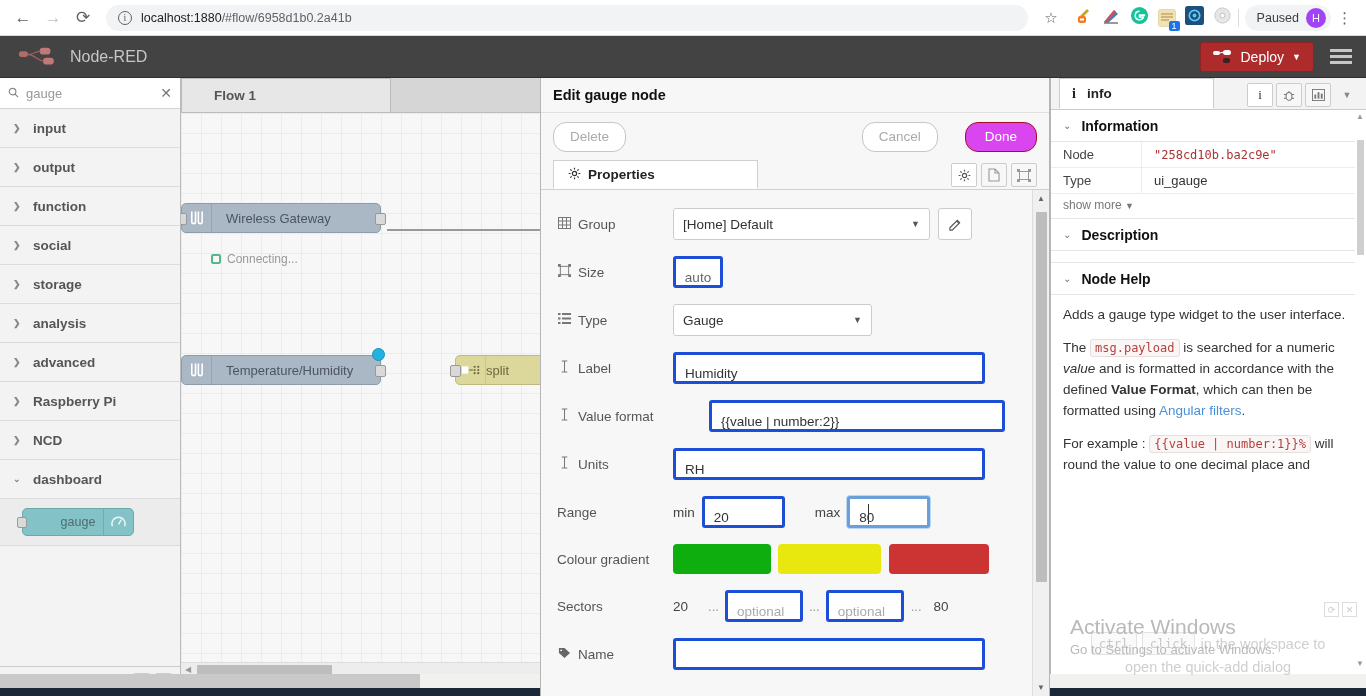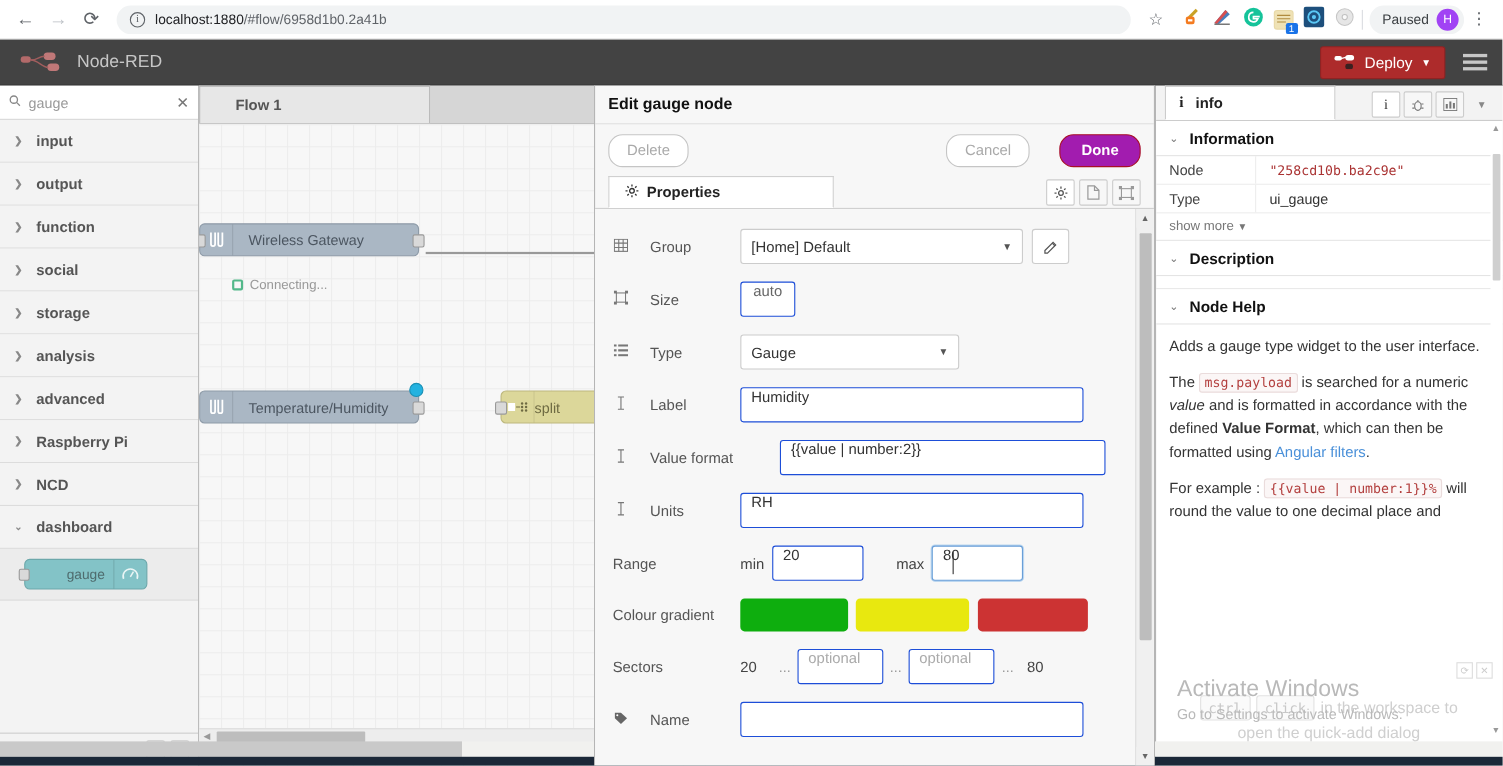--- a/index.html
+++ b/index.html
@@ -241,21 +241,21 @@
   .ed-toolbar {
     height: 47px; display:flex; align-items:center;
     padding: 0 12px; justify-content: space-between;
   }
   .btn {
     height: 30px; padding: 0 16px;
     border: 1px solid #c5c5c5; background: #fff;
     border-radius: 13px; font-size: 13.5px; color: #aaa;
     display:flex; align-items:center; justify-content:center;
   }
-  .btn-done { background: #a21caf; color:#fff; border-color:#a80f27; font-weight: bold; padding: 0 19px;}
+  .btn-done { background: #d946ef; color:#fff; border-color:#a80f27; font-weight: normal; padding: 0 19px;}
   .ed-right-btns { display:flex; gap: 27px; }
   .ed-tabs {
     height: 30px; display:flex; align-items:flex-end;
     padding: 0 12px; border-bottom: 1px solid #d0d0d0;
     justify-content: space-between;
   }
   .ed-tab {
     height: 29px; padding: 0 20px 0 14px;
     background: #fff; border: 1px solid #d0d0d0; border-bottom: 1px solid #fff;
     display:flex; align-items:center; gap:7px;
@@ -268,26 +268,26 @@
     border-radius: 2px;
   }
   .ed-iconbtn.active { background:#fff; color:#555; }
   .ed-form {
     flex: 1; position: relative; overflow: hidden;
     background: #f7f7f7; padding: 18px 0 0 0;
   }
   .frow { display:flex; align-items:center; margin-bottom: 16px; padding-left: 16px; }
   .flabel {
     width: 116px; font-size: 13.5px; color: #555;
-    display:flex; align-items:center; gap: 20px; flex-shrink:0;
+    display:flex; align-items:center; gap: 7px; flex-shrink:0;
   }
   .fi { width: 14px; color:#888; font-size: 12px; display:inline-block; text-align:center;}
   .finput {
-    height: 32px; border: 1px solid #1d4ed8; background:#fff; border-radius: 3px;
-    display:flex; align-items:flex-start; padding: 0 9px; font-size: 13.5px; color:#333;
+    height: 32px; border: 3px solid #1d4ed8; background:#fff; border-radius: 3px;
+    display:flex; align-items:flex-end; padding: 0 9px; font-size: 13.5px; color:#333;
   }
   .finput.placeholder { color: #aaa; }
   .fselect {
     height: 32px; border: 1px solid #ccc; background:#fff; border-radius:3px;
     display:flex; align-items:center; justify-content:space-between;
     padding: 0 9px; font-size: 13.5px; color:#333;
   }
   .caret-sm { font-size: 9px; color: #555; }
   .pencil-btn {
     width: 34px; height: 32px; border: 1px solid #ccc; background:#fff;

